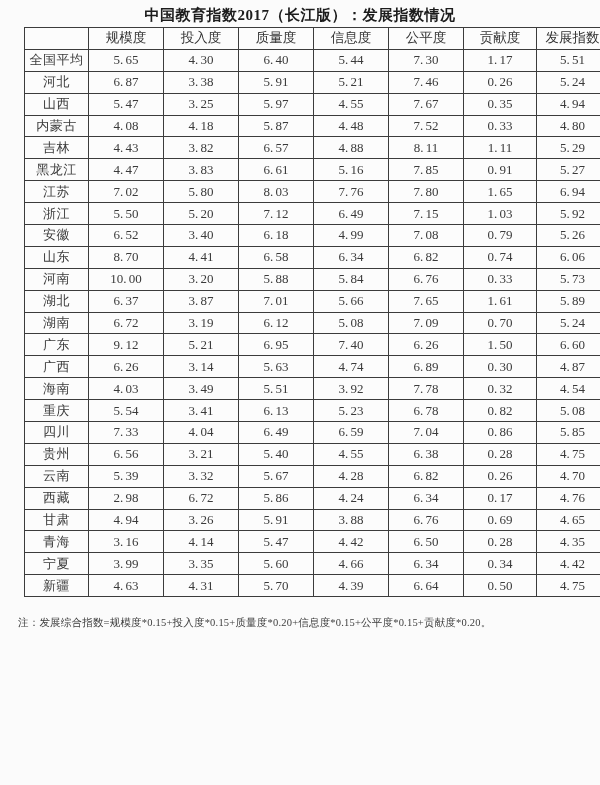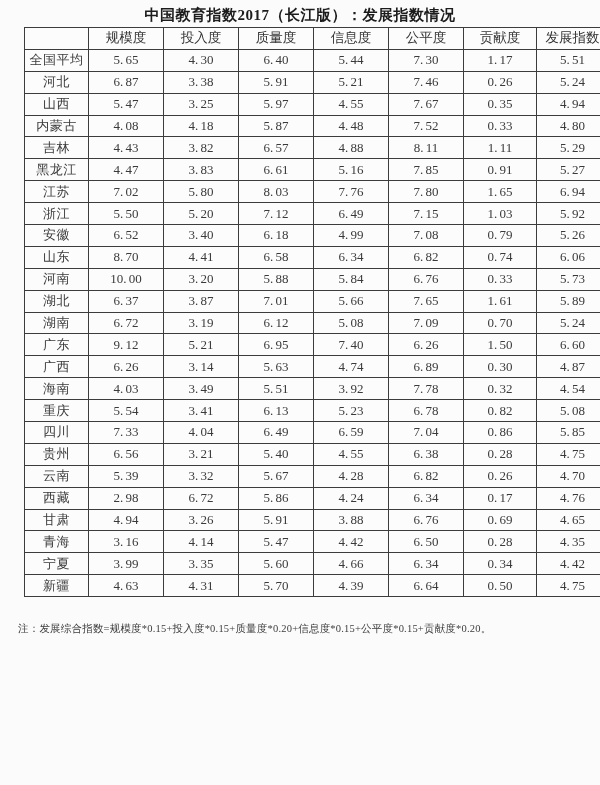--- a/index.html
+++ b/index.html
@@ -56,21 +56,21 @@
     font-size: 13.5px;
     color: #333333;
   }
   td.region {
     letter-spacing: 0.5px;
   }
   td.num {
     font-size: 13px;
   }
   .footnote {
-    margin-top: 25px;
+    margin-top: 19px;
     margin-left: 18px;
     font-size: 10.5px;
     color: #3d3d3d;
     letter-spacing: 0.2px;
   }
 </style>
 </head>
 <body>
 
 <div class="page">

